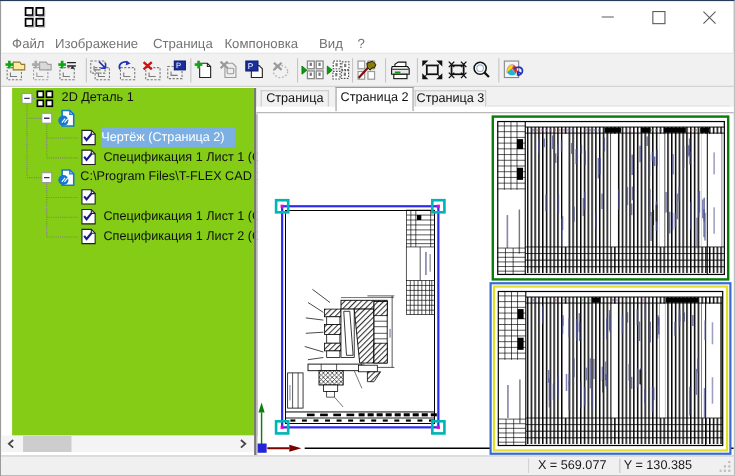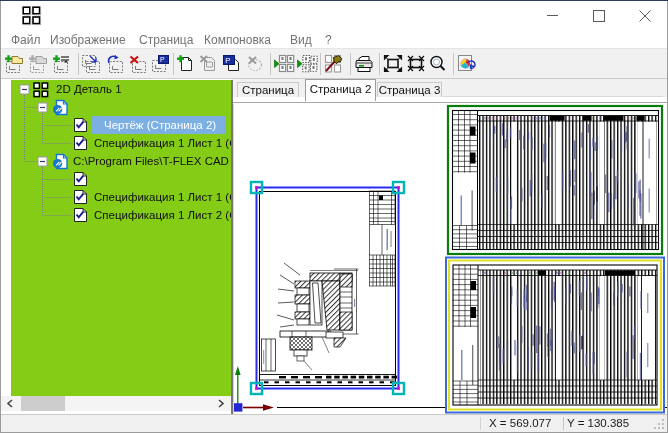--- a/index.html
+++ b/index.html
@@ -292,21 +292,21 @@
           <path d="M9 0.5 v3.5 h3.5" fill="none" stroke="#222" stroke-width="1"></path>
           <path d="M2.5 6.5 l2.2 2.8 l4.5 -5.5" fill="none" stroke="#151b8d" stroke-width="1.9"></path>
         </g>
         <g transform="translate(63,128)">
           <path d="M0.5 0.5 h8.5 l3.5 3.5 v9.5 h-12 z" fill="#fff" stroke="#222" stroke-width="1"></path>
           <path d="M9 0.5 v3.5 h3.5" fill="none" stroke="#222" stroke-width="1"></path>
           <path d="M2.5 6.5 l2.2 2.8 l4.5 -5.5" fill="none" stroke="#151b8d" stroke-width="1.9"></path>
         </g>
       </svg>
     <div class="trow" style="left:45px;top:0px">2D Деталь 1</div>
-    <div class="trow" style="left:81px;top:36px;width:122px;background:#7cb0e3;color:#fff;padding-left:12px;">Чертёж (Страница 2)</div>
+    <div class="trow" style="left:81px;top:36px;width:122px;background:#7cb0e3;color:#fff;padding-left:0;">Чертёж (Страница 2)</div>
     <div class="trow" style="left:83px;top:54px">Спецификация 1 Лист 1 (Ст</div>
     <div class="trow" style="left:62px;top:72px">C:\Program Files\T-FLEX CAD 16\</div>
     <div class="trow" style="left:83px;top:108px">Спецификация 1 Лист 1 (Ст</div>
     <div class="trow" style="left:83px;top:126px">Спецификация 1 Лист 2 (Ст</div>
   </div>
   <div class="abs" id="hscroll">
     <div class="abs" id="hthumb"></div>
     <svg class="abs" style="left:5px;top:3px" width="8" height="9">
         <path d="M6 1 L2 4.5 L6 8" fill="none" stroke="#444" stroke-width="1.6"></path>
       </svg>

